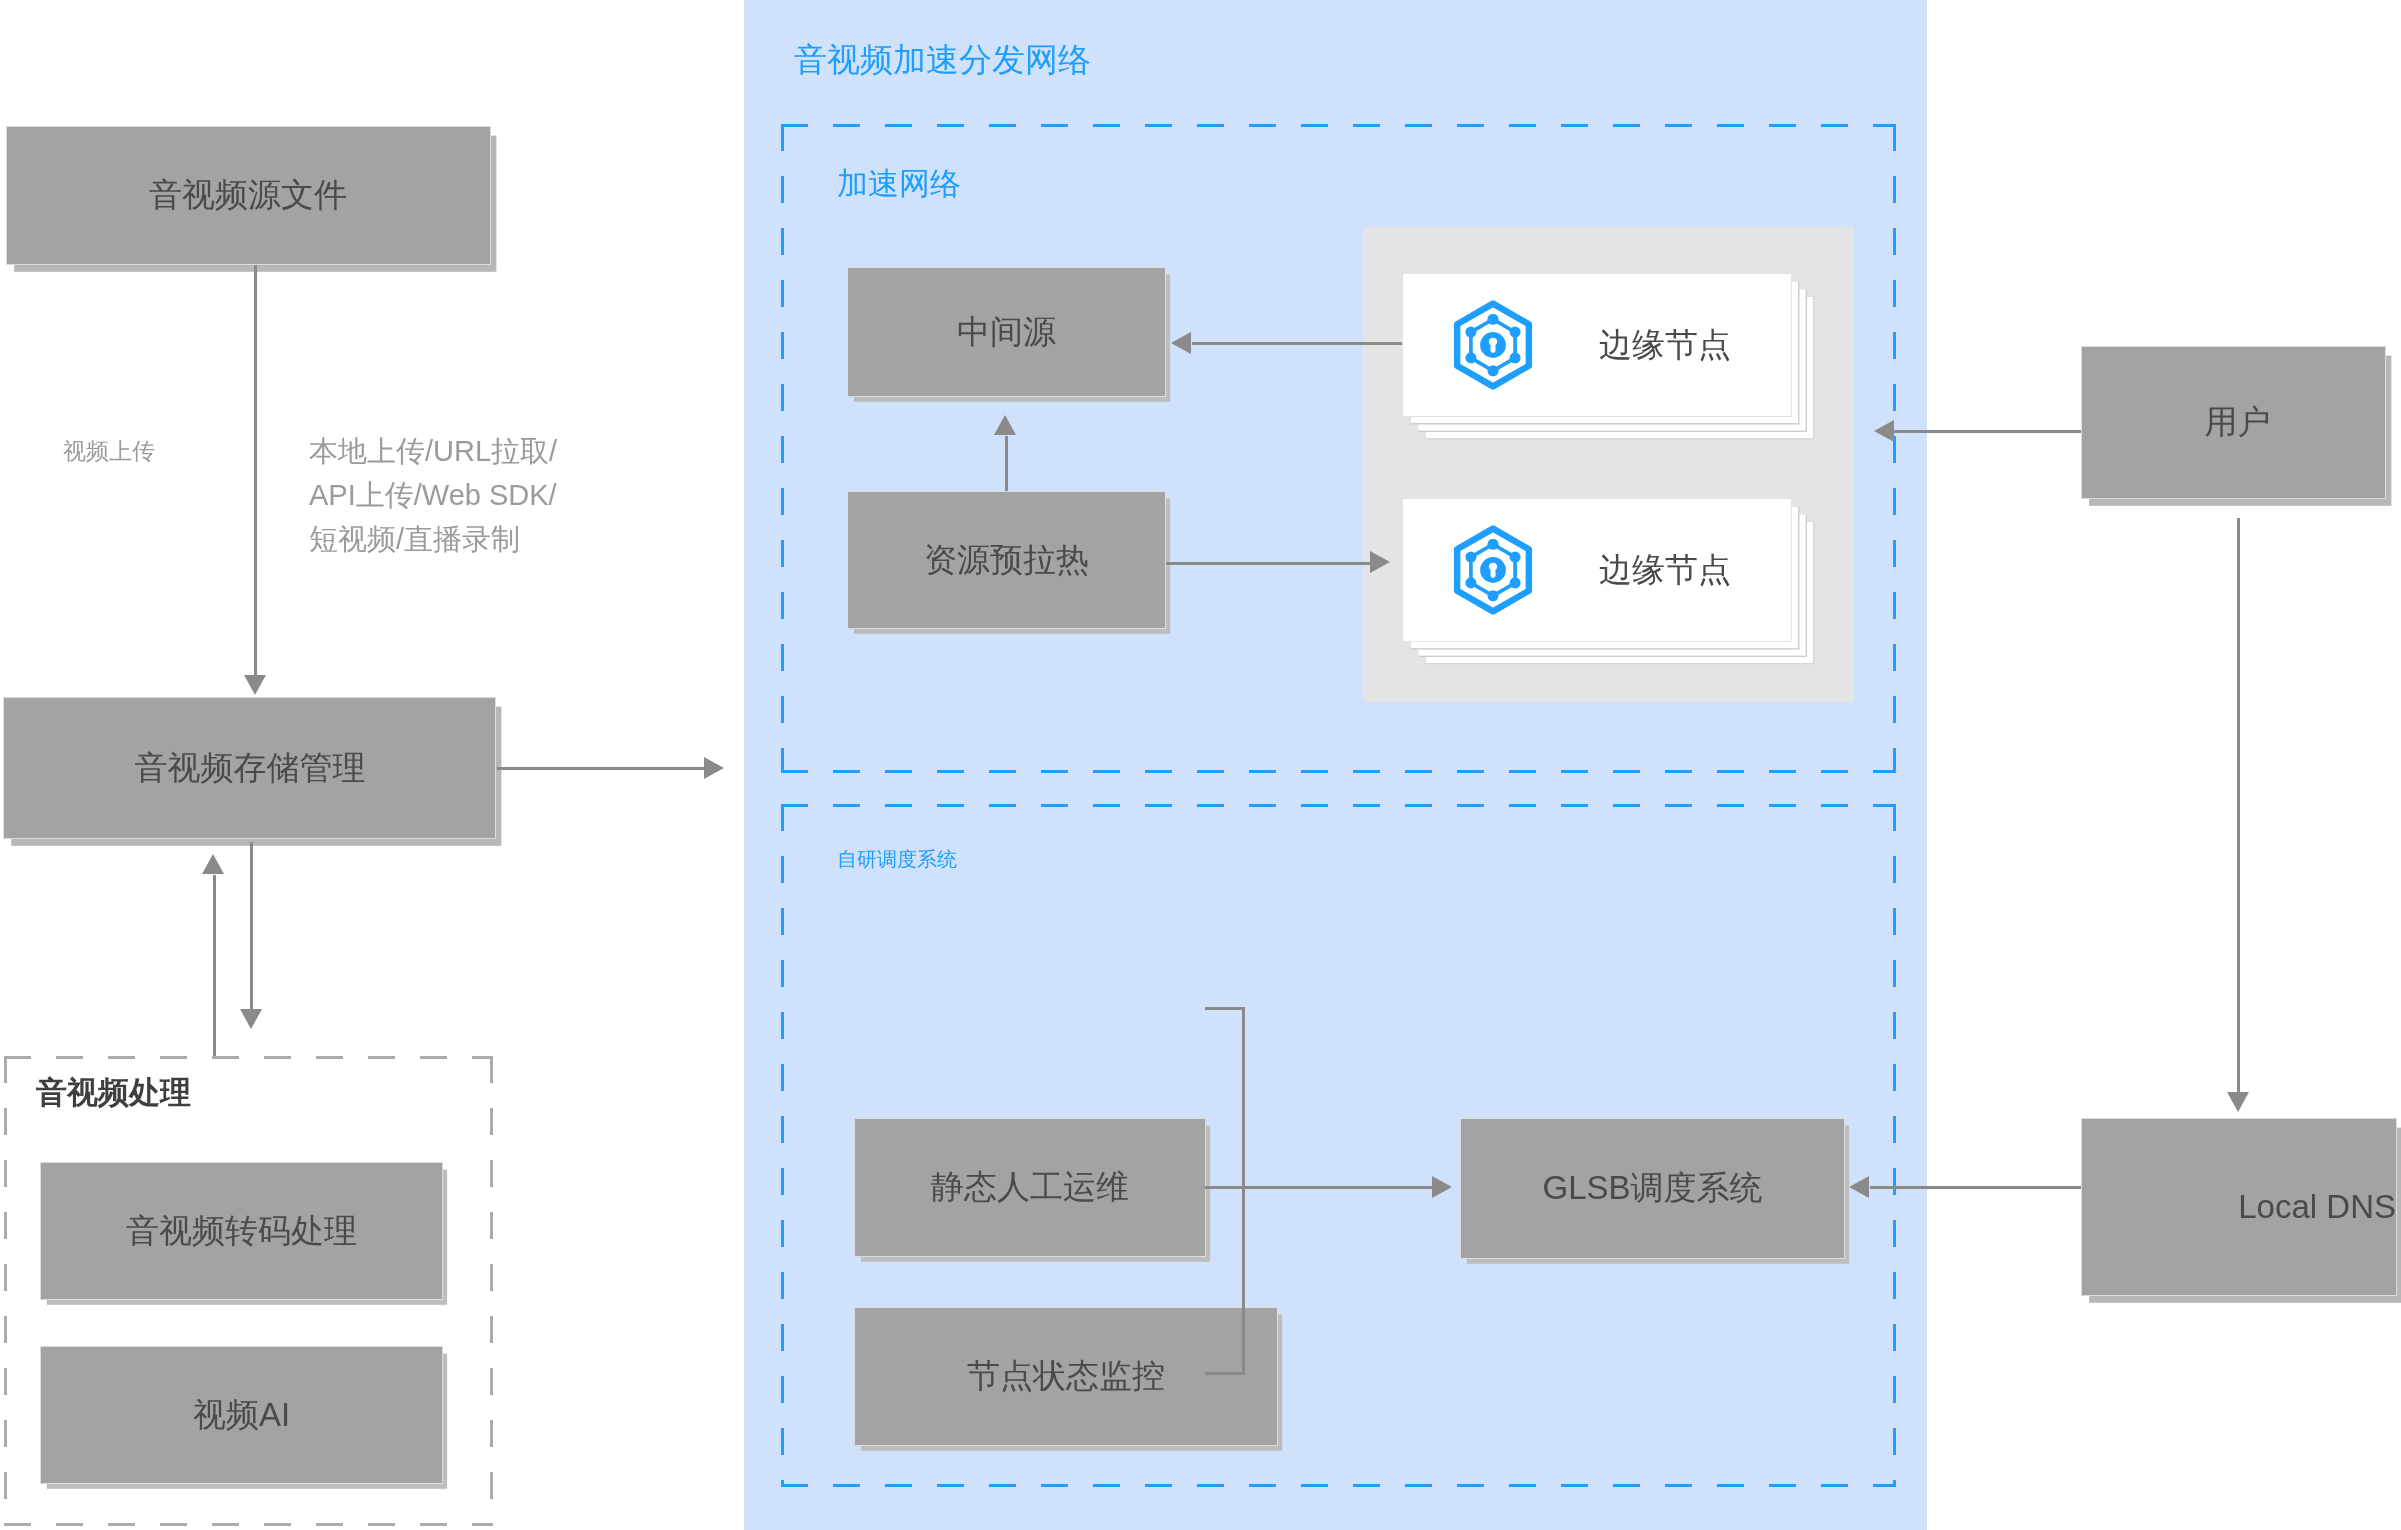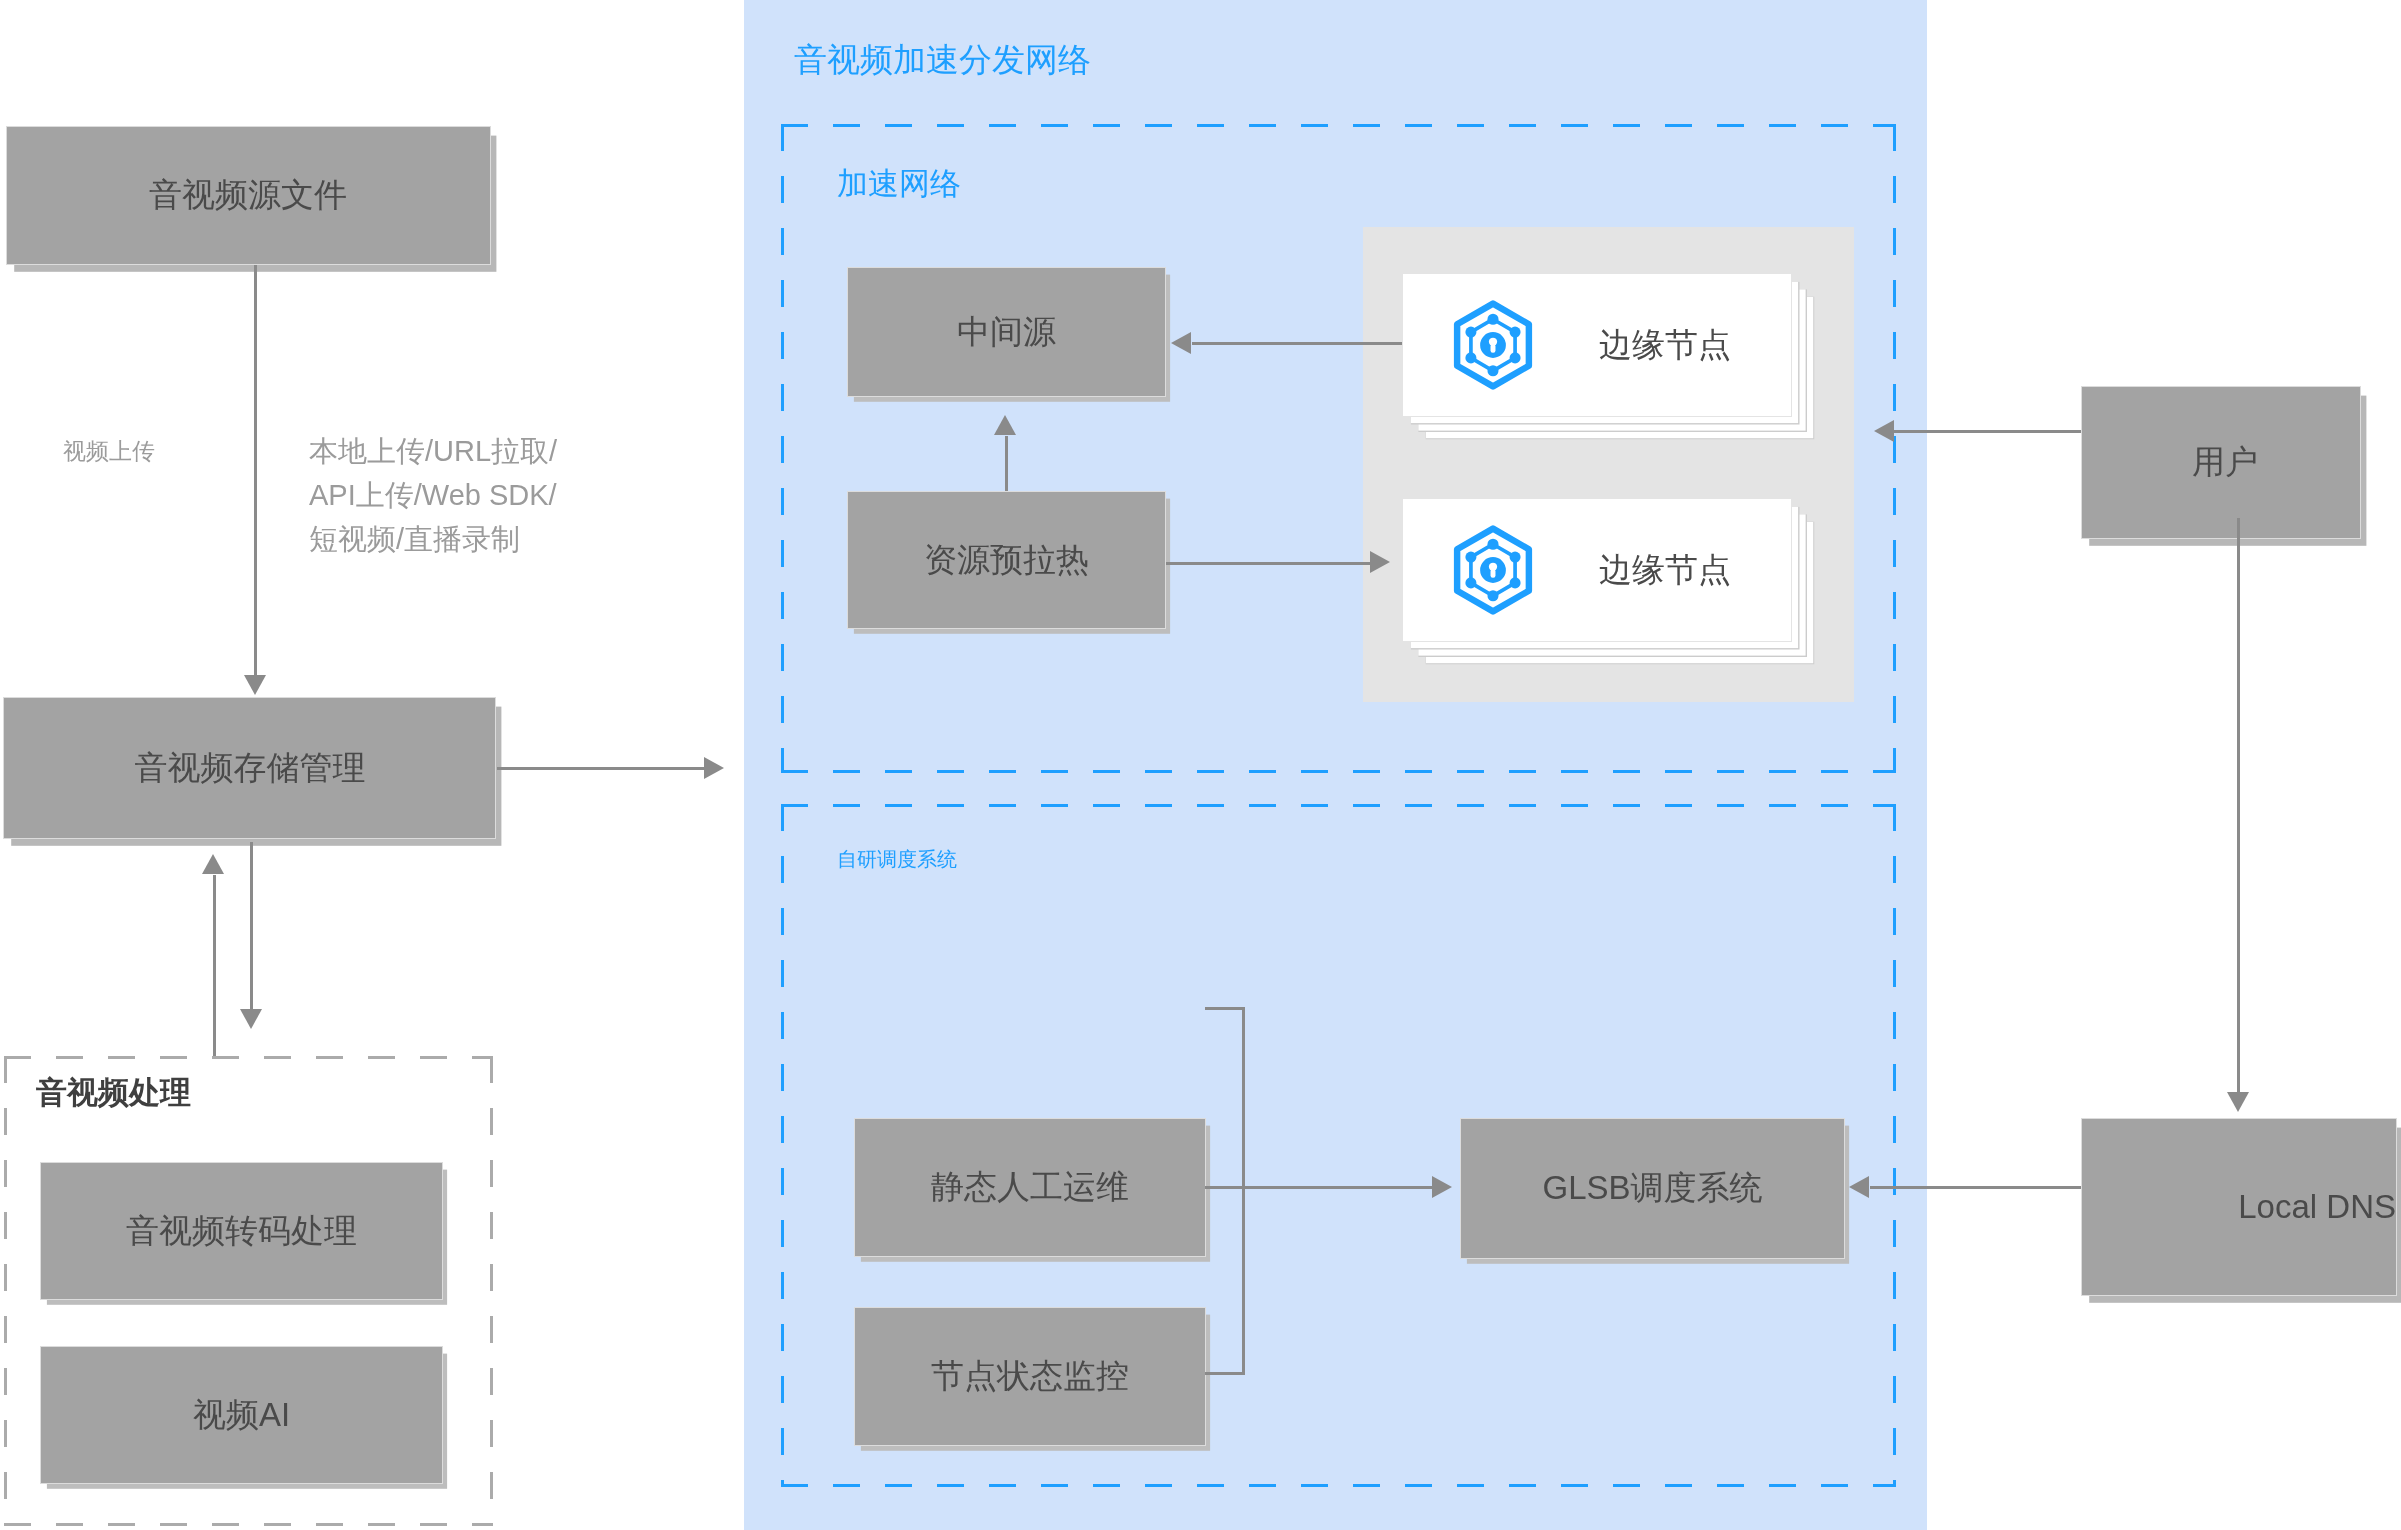--- a/index.html
+++ b/index.html
@@ -110,21 +110,21 @@
     <div class="dstrip d-h" style="left:0;top:0;width:100%;"></div>
     <div class="dstrip d-h" style="left:0;bottom:0;width:100%;"></div>
     <div class="dstrip d-v" style="left:0;top:0;height:100%;"></div>
     <div class="dstrip d-v" style="right:0;top:0;height:100%;"></div>
   </div>
   <div class="blue-title" style="left:813px;top:846px;font-size:20px;">自研调度系统</div>
 
   <div class="box small-shadow" style="left:854px;top:1118px;width:352px;height:139px;">
     <span>静态人工运维</span>
   </div>
-  <div class="box small-shadow" style="left:854px;top:1307px;width:352px;height:139px;">
+  <div class="box small-shadow" style="left:854px;top:1307px;width:424px;height:139px;">
     <span>节点状态监控</span>
   </div>
   <div class="box small-shadow" style="left:1460px;top:1118px;width:385px;height:141px;">
     <span>GLSB调度系统</span>
   </div>
 
   <div class="box" style="left:5.5px;top:126px;width:485px;height:139px;">
     <span>音视频源文件</span>
   </div>
 
@@ -147,21 +147,21 @@
     <span>视频AI</span>
   </div>
 
   <div class="muted" style="left:63px;top:436px;">视频上传</div>
   <div class="abs" style="left:309px;top:429px;color:#9B9B9B;font-size:29px;line-height:44px;white-space:nowrap;">
     <div>本地上传/URL拉取/</div>
     <div>API上传/Web SDK/</div>
     <div>短视频/直播录制</div>
   </div>
 
-  <div class="box" style="left:2081px;top:386px;width:280px;height:153px;padding-left:8px;">
+  <div class="box" style="left:2081px;top:346px;width:305px;height:153px;padding-left:8px;">
     <span>用户</span>
   </div>
   <div class="box" style="left:2081px;top:1118px;width:316px;height:178px;justify-content:flex-end;">
     <span>Local DNS</span>
   </div>
 
   <div class="vline" style="left:254px;top:265px;height:411px;"></div>
   <div class="ah ah-down" style="left:244px;top:675px;"></div>
 
   <div class="hline" style="left:497px;top:767px;width:207px;"></div>

